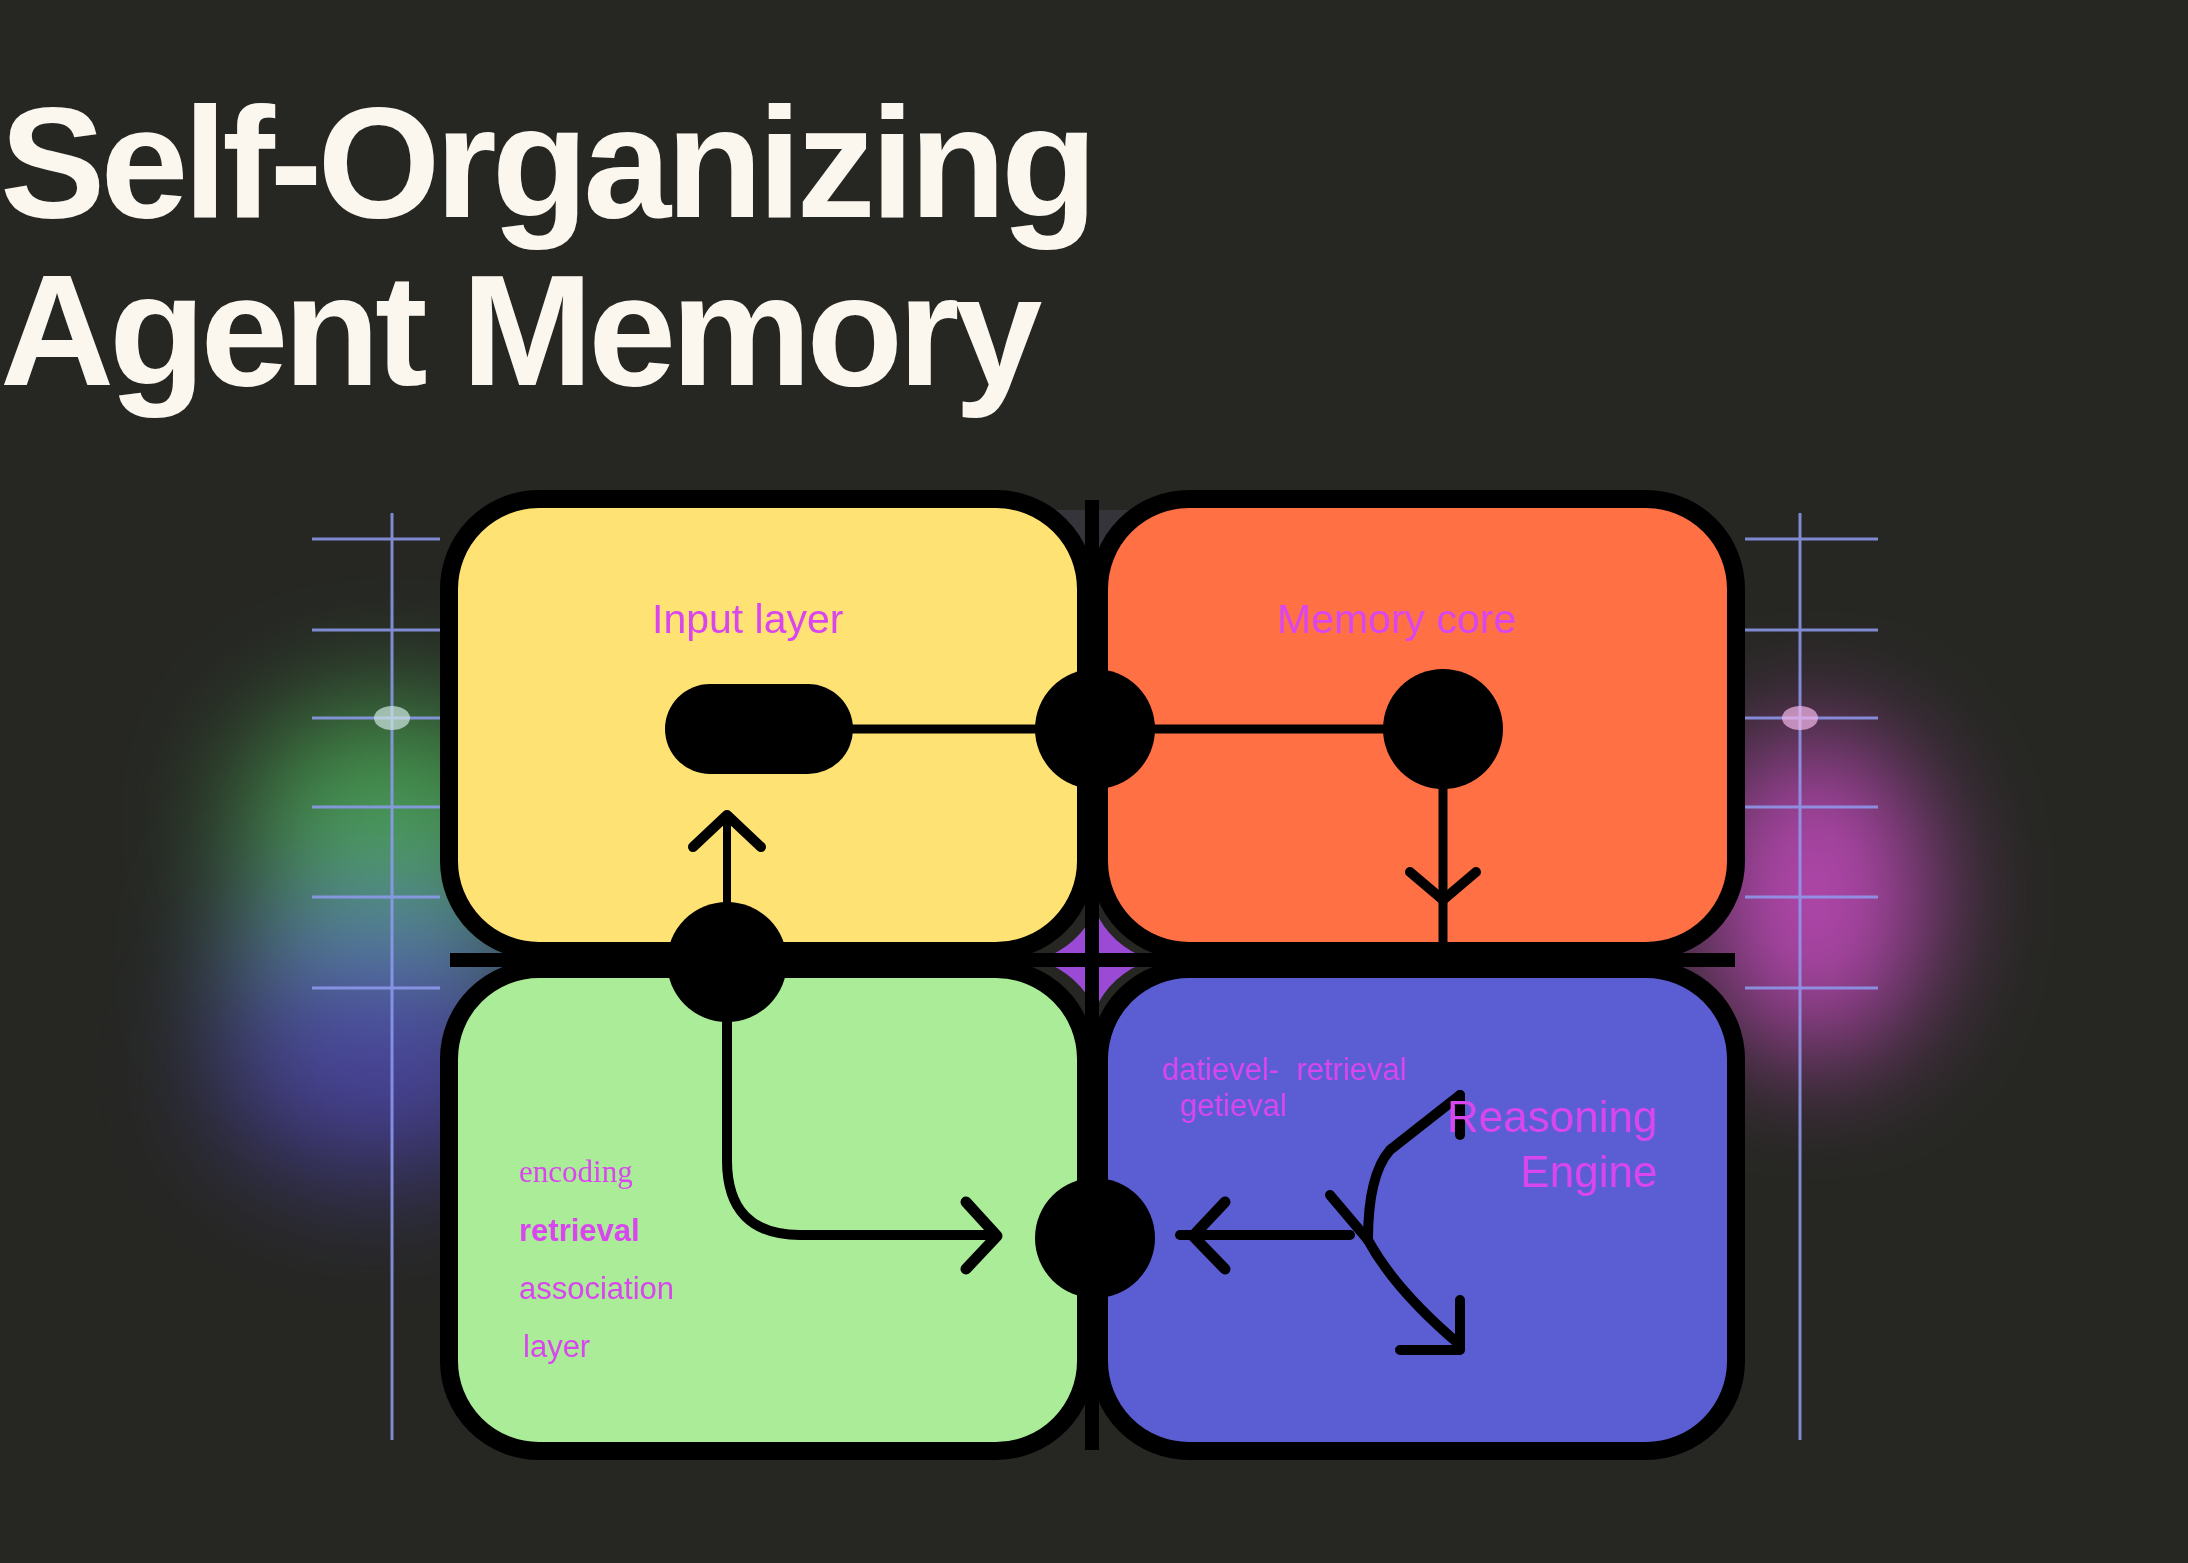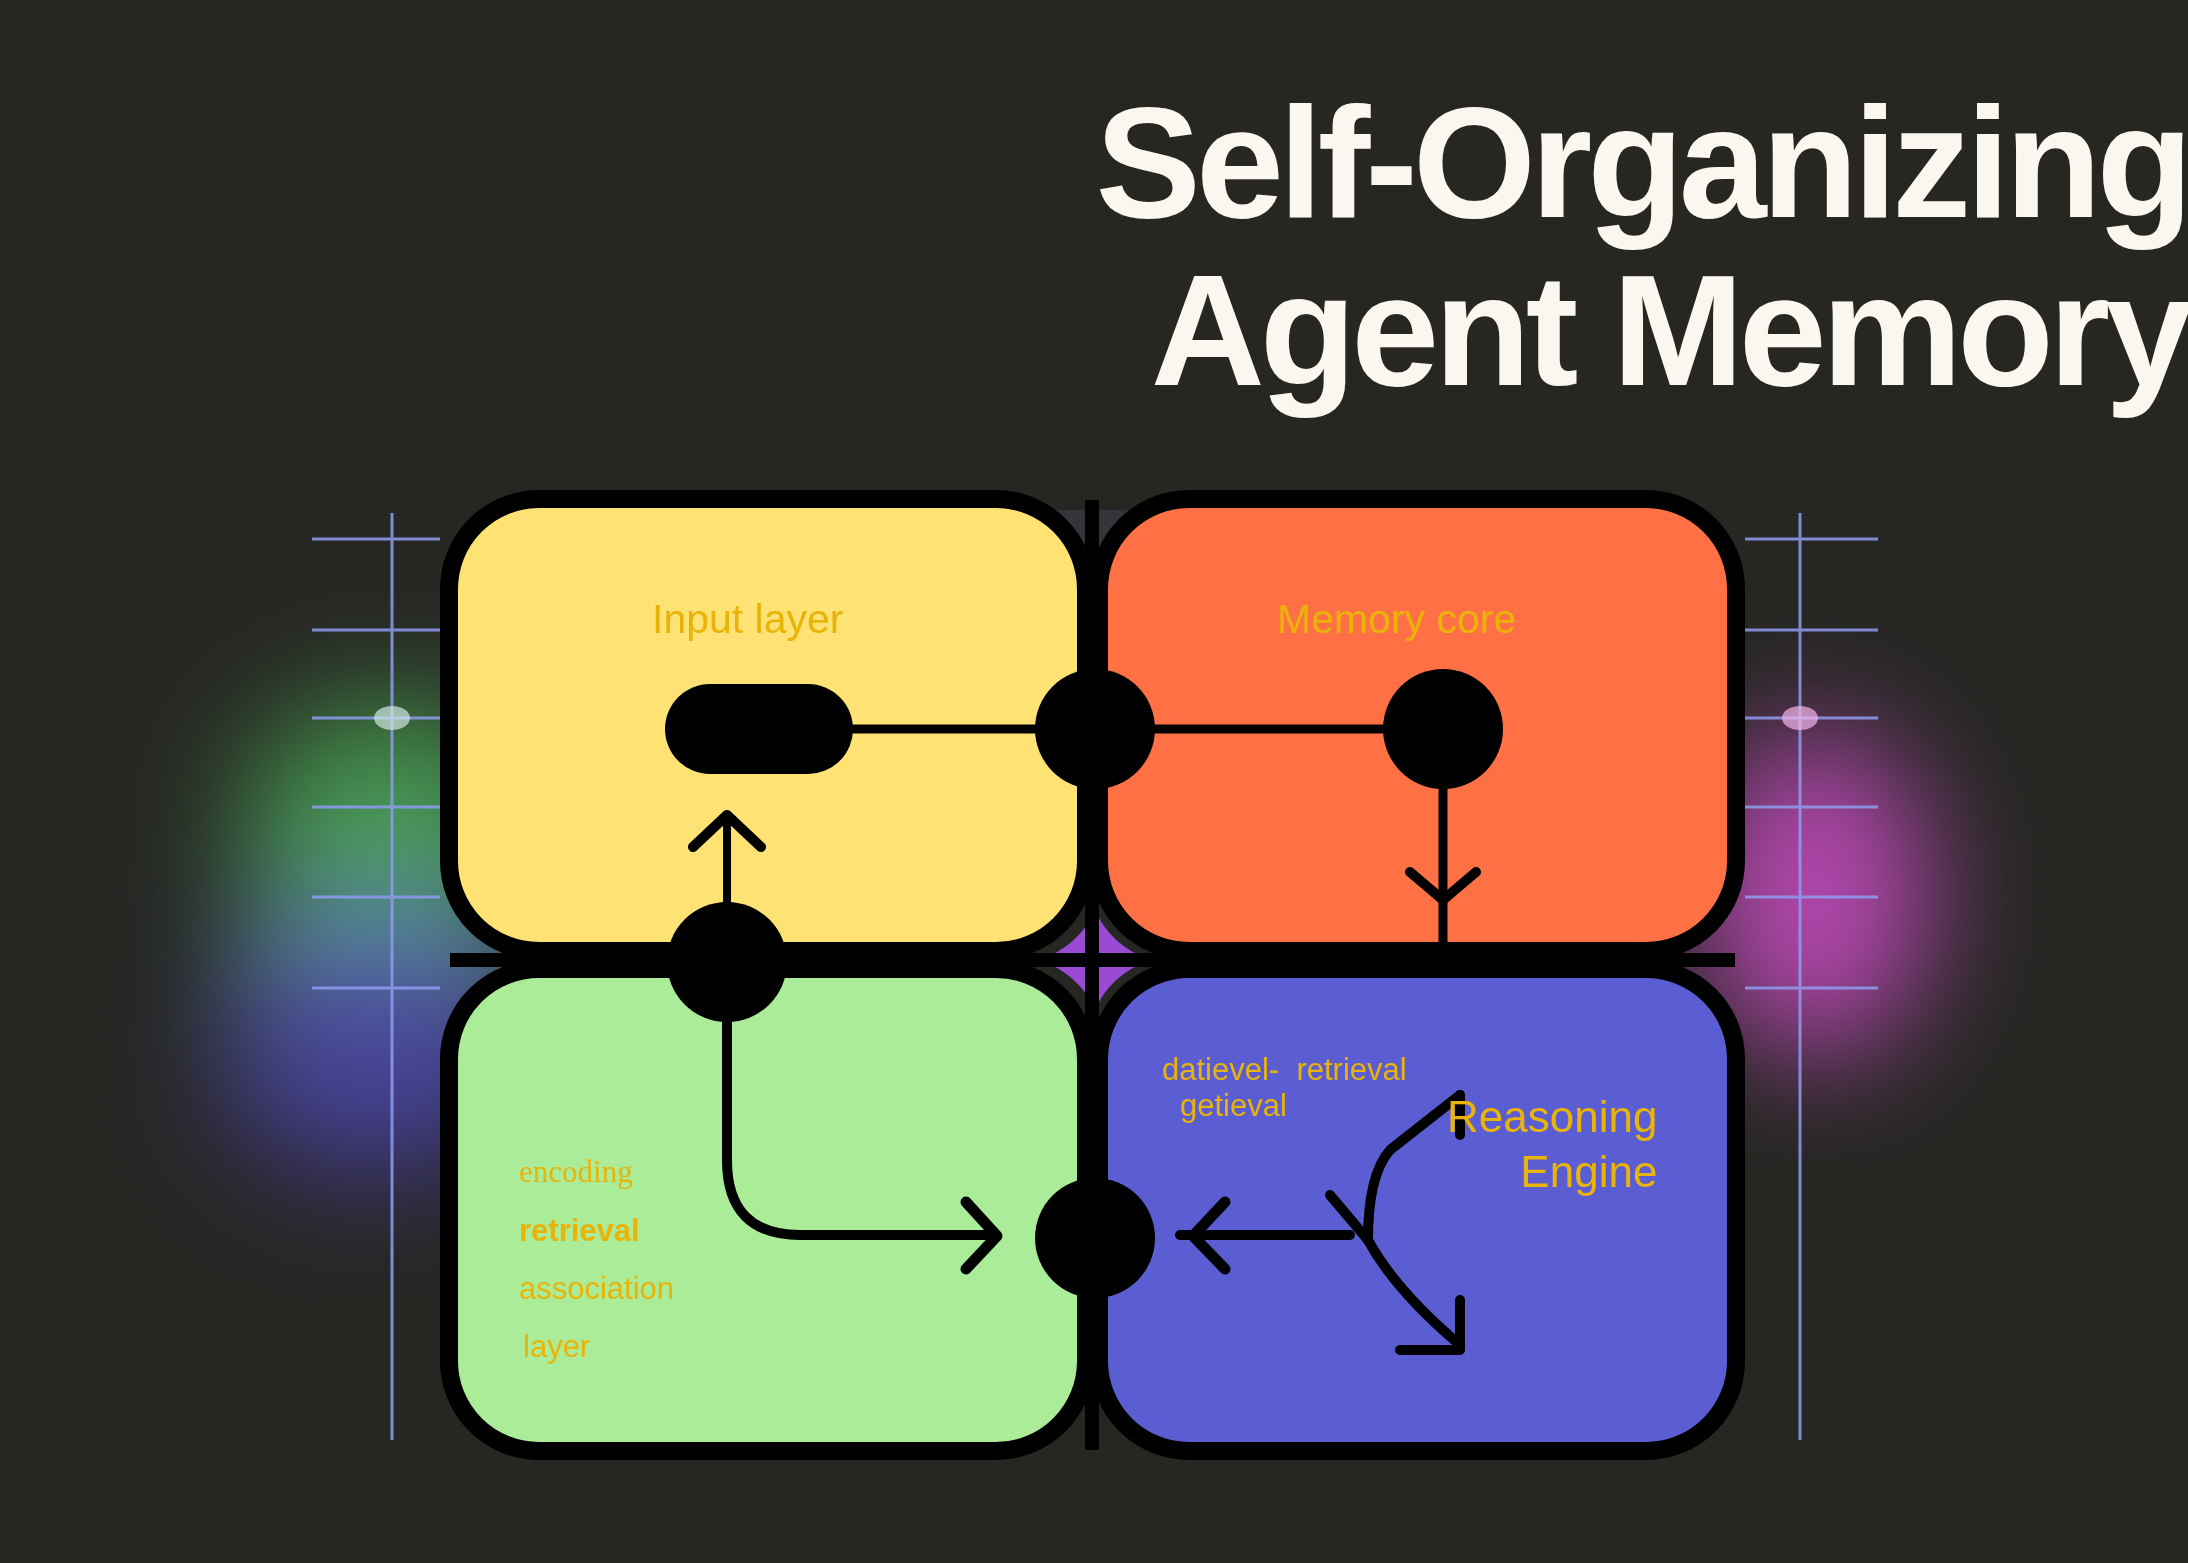--- a/index.html
+++ b/index.html
@@ -4,30 +4,30 @@
 <style>
   html, body { margin: 0; padding: 0; }
   body {
     width: 2188px; height: 1563px; overflow: hidden;
     background: #262723;
     position: relative;
     font-family: "Liberation Sans", "DejaVu Sans", sans-serif;
   }
   .title {
     position: absolute; left: 0; width: 2188px; top: 78px;
-    text-align: right; color: #fbf7ef;
+    text-align: left; color: #fbf7ef;
     font-weight: 700; font-size: 158px; line-height: 168px;
     letter-spacing: -5px;
   }
   .glow {
     position: absolute; border-radius: 50%; filter: blur(60px);
   }
   svg.stage { position: absolute; left: 0; top: 0; }
   .label {
-    position: absolute; color: #eab308; white-space: nowrap;
+    position: absolute; color: #d946ef; white-space: nowrap;
   }
   .card-title { font-size: 41px; }
   .small { font-size: 31px; }
   .big { font-size: 44px; line-height: 55px; }
 </style>
 </head>
 <body>
 
 <div class="glow" style="left:240px; top:700px; width:300px; height:240px; background:#4fb85a; opacity:0.75;"></div>
 <div class="glow" style="left:230px; top:860px; width:300px; height:200px; background:#6fb3d8; opacity:0.6;"></div>

